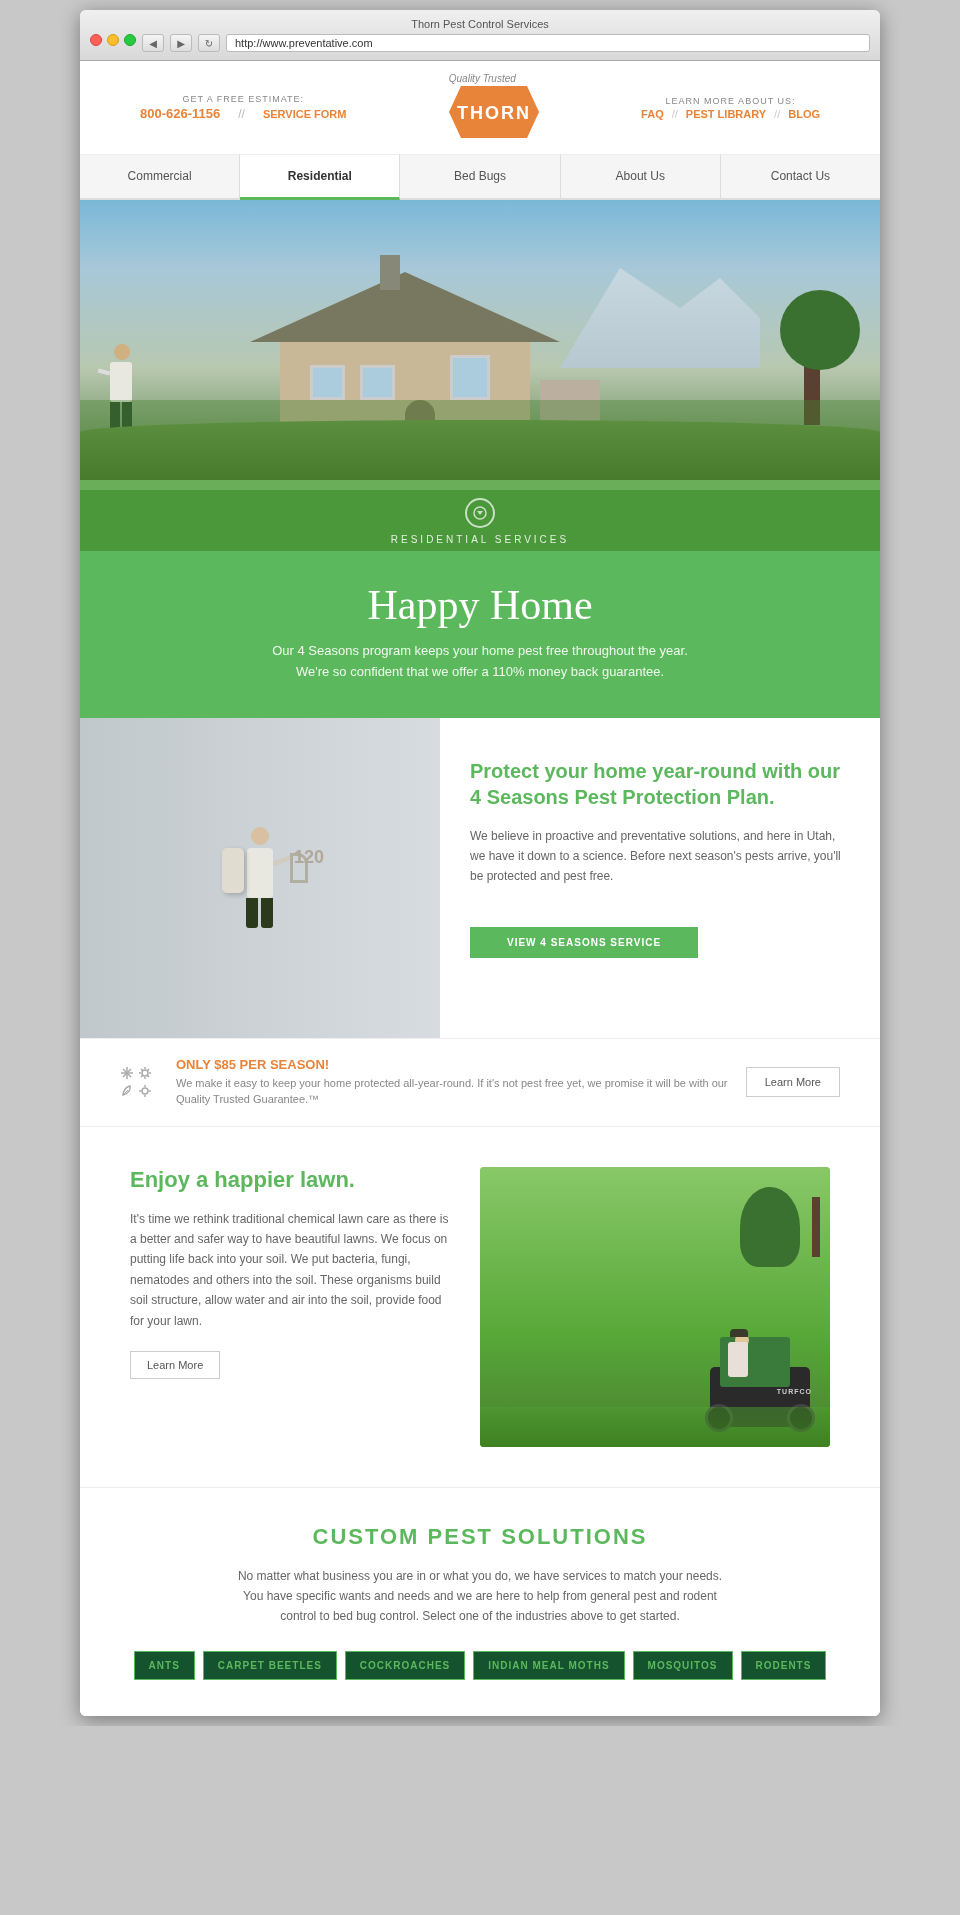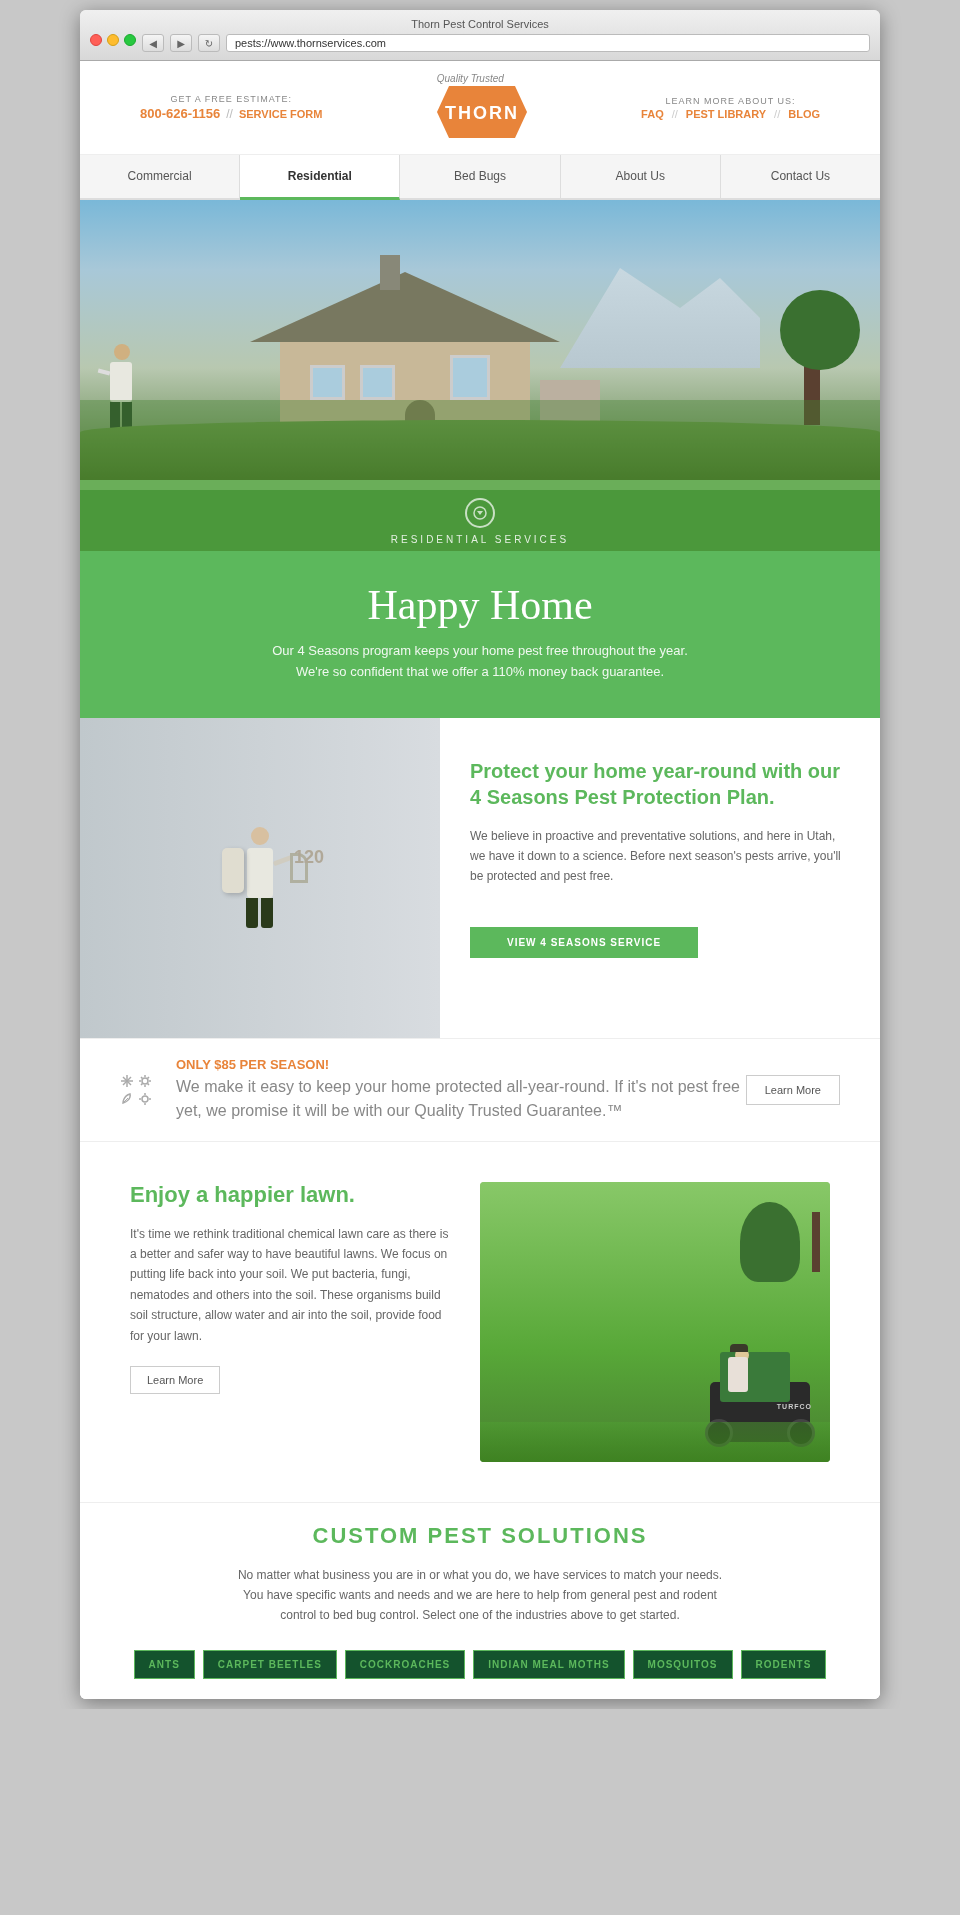--- a/index.html
+++ b/index.html
@@ -248,21 +248,21 @@
       margin-right: 16px;
     }
     .price-text { flex: 1; }
     .price-text .price-title {
       color: #e8843a;
       font-size: 13px;
       font-weight: bold;
     }
     .price-text .price-desc {
       color: #888;
-      font-size: 16px;
+      font-size: 11px;
       line-height: 1.5;
       margin-top: 3px;
     }
     .learn-more-btn {
       background: white;
       border: 1px solid #ccc;
       padding: 8px 18px;
       font-size: 11px;
       color: #555;
       cursor: pointer;
@@ -301,21 +301,21 @@
     .lawn-img {
       width: 50%;
       background: linear-gradient(to bottom, #a8cc88 0%, #88bb68 100%);
       border-radius: 4px;
       overflow: hidden;
       position: relative;
     }
     
     .pest-solutions {
       background: white;
-      padding: 20px 50px;
+      padding: 36px 50px;
       text-align: center;
       border-top: 1px solid #eee;
     }
     .pest-solutions h2 {
       color: #5cb85c;
       font-size: 22px;
       font-weight: bold;
       letter-spacing: 2px;
       margin-bottom: 16px;
     }
@@ -364,30 +364,30 @@
       <div class="browser-nav">
         <div class="browser-buttons">
           <div class="btn-red"></div>
           <div class="btn-yellow"></div>
           <div class="btn-green"></div>
         </div>
       </div>
       <div class="nav-btn">◀</div>
       <div class="nav-btn">▶</div>
       <div class="nav-btn">↻</div>
-      <div class="address-bar">pests://www.thornservices.com</div>
+      <div class="address-bar">http://www.preventative.com</div>
     </div>
   </div>
 
   <div class="website">
 
     <div class="top-bar">
       <div class="top-left">
         <div class="label">GET A FREE ESTIMATE:</div>
-        <div style="display:flex;align-items:center;gap:6px;margin-top:2px;">
+        <div style="display:flex;align-items:center;gap:18px;margin-top:2px;">
           <span class="phone">800-626-1156</span>
           <span style="color:#bbb;font-size:12px;">//</span>
           <span style="color:#e8843a;font-size:11px;font-weight:bold;cursor:pointer;">SERVICE FORM</span>
         </div>
       </div>
 
       <div class="logo-area">
         <div class="logo-quality">Quality Trusted</div>
         <div style="position:relative;display:inline-block;">
           <svg width="90" height="52" viewBox="0 0 90 52">

